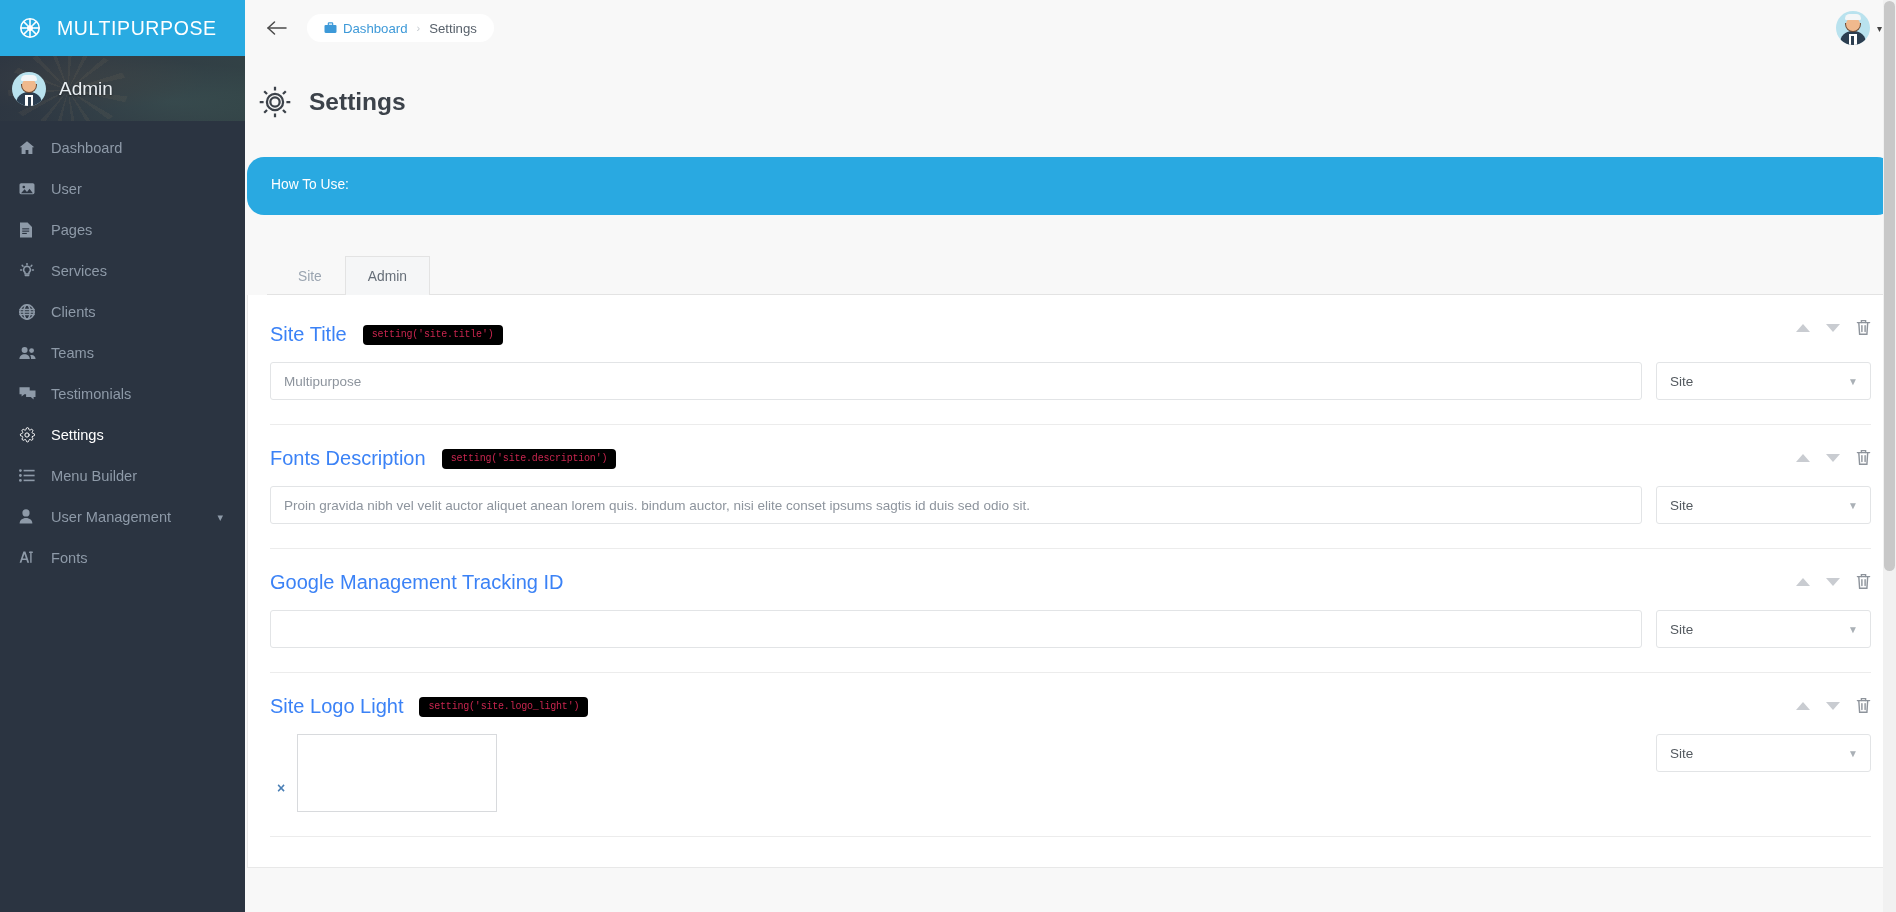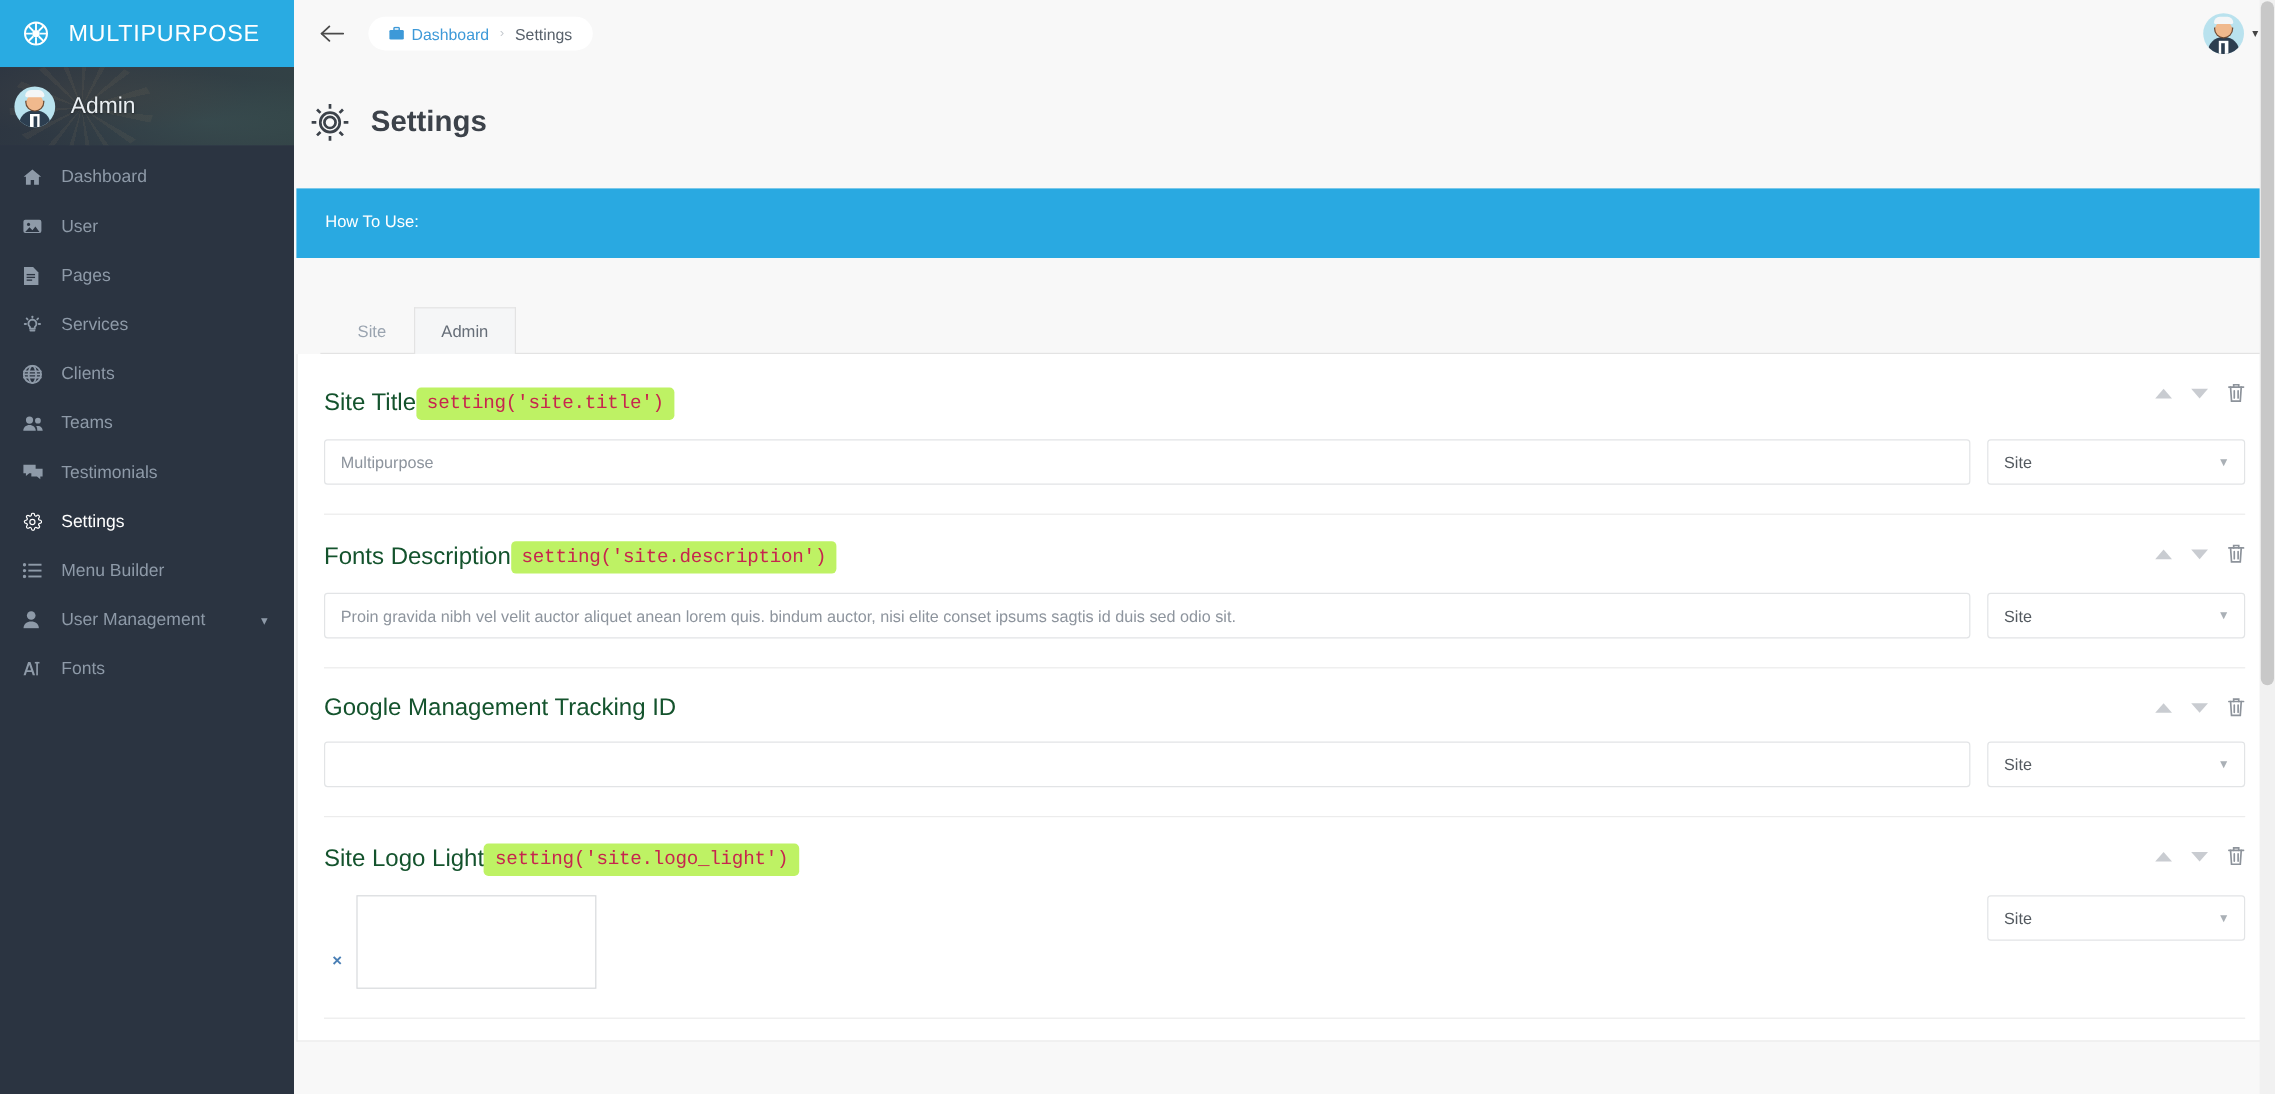--- a/index.html
+++ b/index.html
@@ -161,20 +161,21 @@
   #page-head .ph-title {
     font-size: 24.5px; font-weight: bold; color: #3c424a;
   }
 
   #howto {
     margin: 37px 2px 0 2px;
     background: #29a9e1;
     color: #ffffff;
     padding: 17px 24px 19px 24px;
     line-height: 1.62;
+    border-radius: 17px;
   }
   #howto .ht-title { font-size: 13.8px; }
   #howto .ht-body { font-size: 13.8px; margin-top: 2px; display: flex; align-items: center; flex-wrap: wrap; }
   #howto code.snip {
     background: #ffffff;
     color: #c7254e;
     font-family: "Liberation Mono", monospace;
     font-size: 12.4px;
     padding: 3px 7px;
     border-radius: 3px;
@@ -223,28 +224,28 @@
     border-bottom: 1px solid #ececec;
     padding: 22px 0 24px 0;
     position: relative;
   }
   .setting-row:first-child { padding-top: 28px; }
   .sr-head {
     display: flex; align-items: center;
     margin-bottom: 16px;
   }
   .sr-label {
-    font-size: 20px; color: #14532d; font-weight: 400;
+    font-size: 20px; color: #3b82f6; font-weight: 400;
   }
   .sr-key {
-    margin-left: 0;
-    background: #bef264;
+    margin-left: 16px;
+    background: #000000;
     color: #c7254e;
     font-family: "Liberation Mono", monospace;
-    font-size: 16px;
+    font-size: 10px;
     padding: 4px 9px 5px 9px;
     border-radius: 4px;
     letter-spacing: -0.2px;
   }
   .sr-actions {
     position: absolute; right: 0; top: 24px;
     display: flex; align-items: center; gap: 16px;
   }
   .act-btn { cursor: pointer; display: flex; align-items: center; }
   .tri { width: 0; height: 0; border-left: 7px solid transparent; border-right: 7px solid transparent; }

